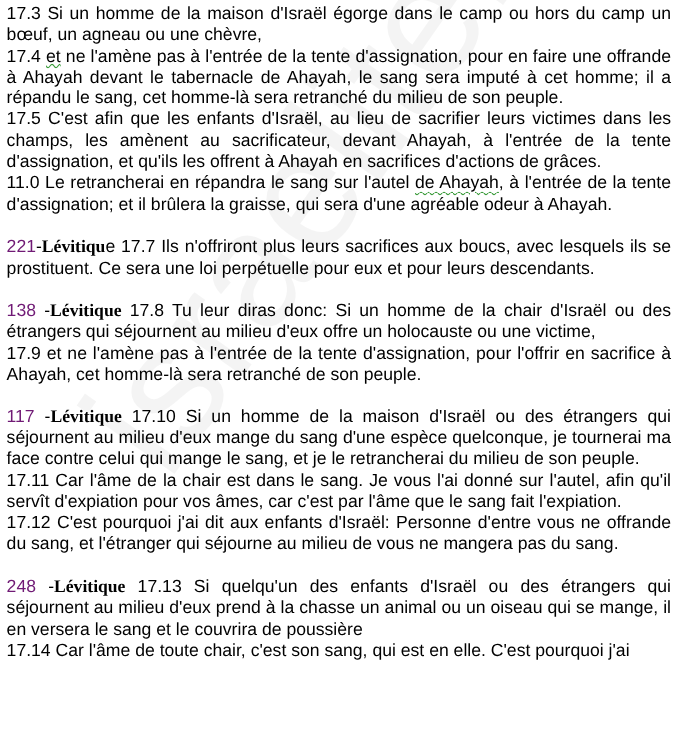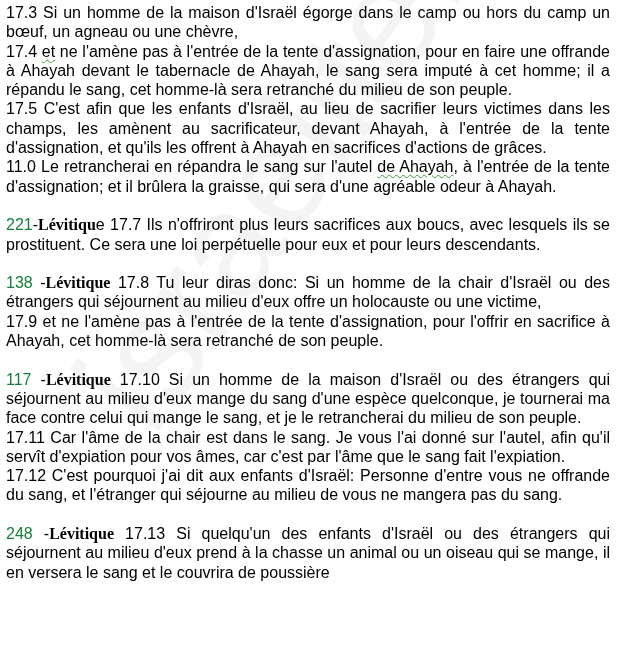--- a/index.html
+++ b/index.html
@@ -6,21 +6,21 @@
     body { width: 631px; height: 671px; overflow: hidden; position: relative; }
     .page {
       position: absolute; left: 6px; top: 3px; width: 604px;
       font-family: "Liberation Sans", sans-serif;
       font-size: 16px; line-height: 19.3px; color: #000;
       text-align: justify;
       z-index: 2;
     }
     .para { margin: 0; }
     .gap { height: 19.3px; }
-    .num { color: #15803d; }
+    .num { color: #701a75; }
     .book { font-weight: bold; font-family: Liberation Serif, serif; }
     .squiggle {
       text-decoration: underline wavy #3a9b3a;
       text-decoration-thickness: 1px;
       text-underline-offset: 2px;
     }
     .watermark {
       position: absolute; left: 40px; top: 360px;
       font-family: "Liberation Sans", sans-serif;
       font-size: 150px; font-weight: normal;
@@ -60,15 +60,16 @@
 
   <div>
     <p class="para"><span class="num">117</span><span> -</span><span class="book">Lévitique</span> <span>17.10</span><span> Si un homme de la maison d'Israël ou des étrangers qui séjournent au milieu d'eux mange du sang d'une espèce quelconque, je tournerai ma face contre celui qui mange le sang, et je le retrancherai du milieu de son peuple.</span></p>
     <p class="para"><span>17.11</span><span> Car l'âme de la chair est dans le sang. Je vous l'ai donné sur l'autel, afin qu'il servît d'expiation pour vos âmes, car c'est par l'âme que le sang fait l'expiation.</span></p>
     <p class="para"><span>17.12</span><span> C'est pourquoi j'ai dit aux enfants d'Israël: Personne d'entre vous ne offrande du sang, et l'étranger qui séjourne au milieu de vous ne mangera pas du sang.</span></p>
   </div>
   <div class="gap"></div>
 
   <div>
     <p class="para"><span class="num">248</span><span> -</span><span class="book">Lévitique</span> <span>17.13</span><span> Si quelqu'un des enfants d'Israël ou des étrangers qui séjournent au milieu d'eux prend à la chasse un animal ou un oiseau qui se mange, il en versera le sang et le couvrira de poussière</span></p>
+    <p class="para"><span>17.14</span><span> Car l'âme de toute chair, c'est son sang, qui est en elle. C'est pourquoi j'ai</span></p>
   </div>
 
 </div>
 
 </body></html>

